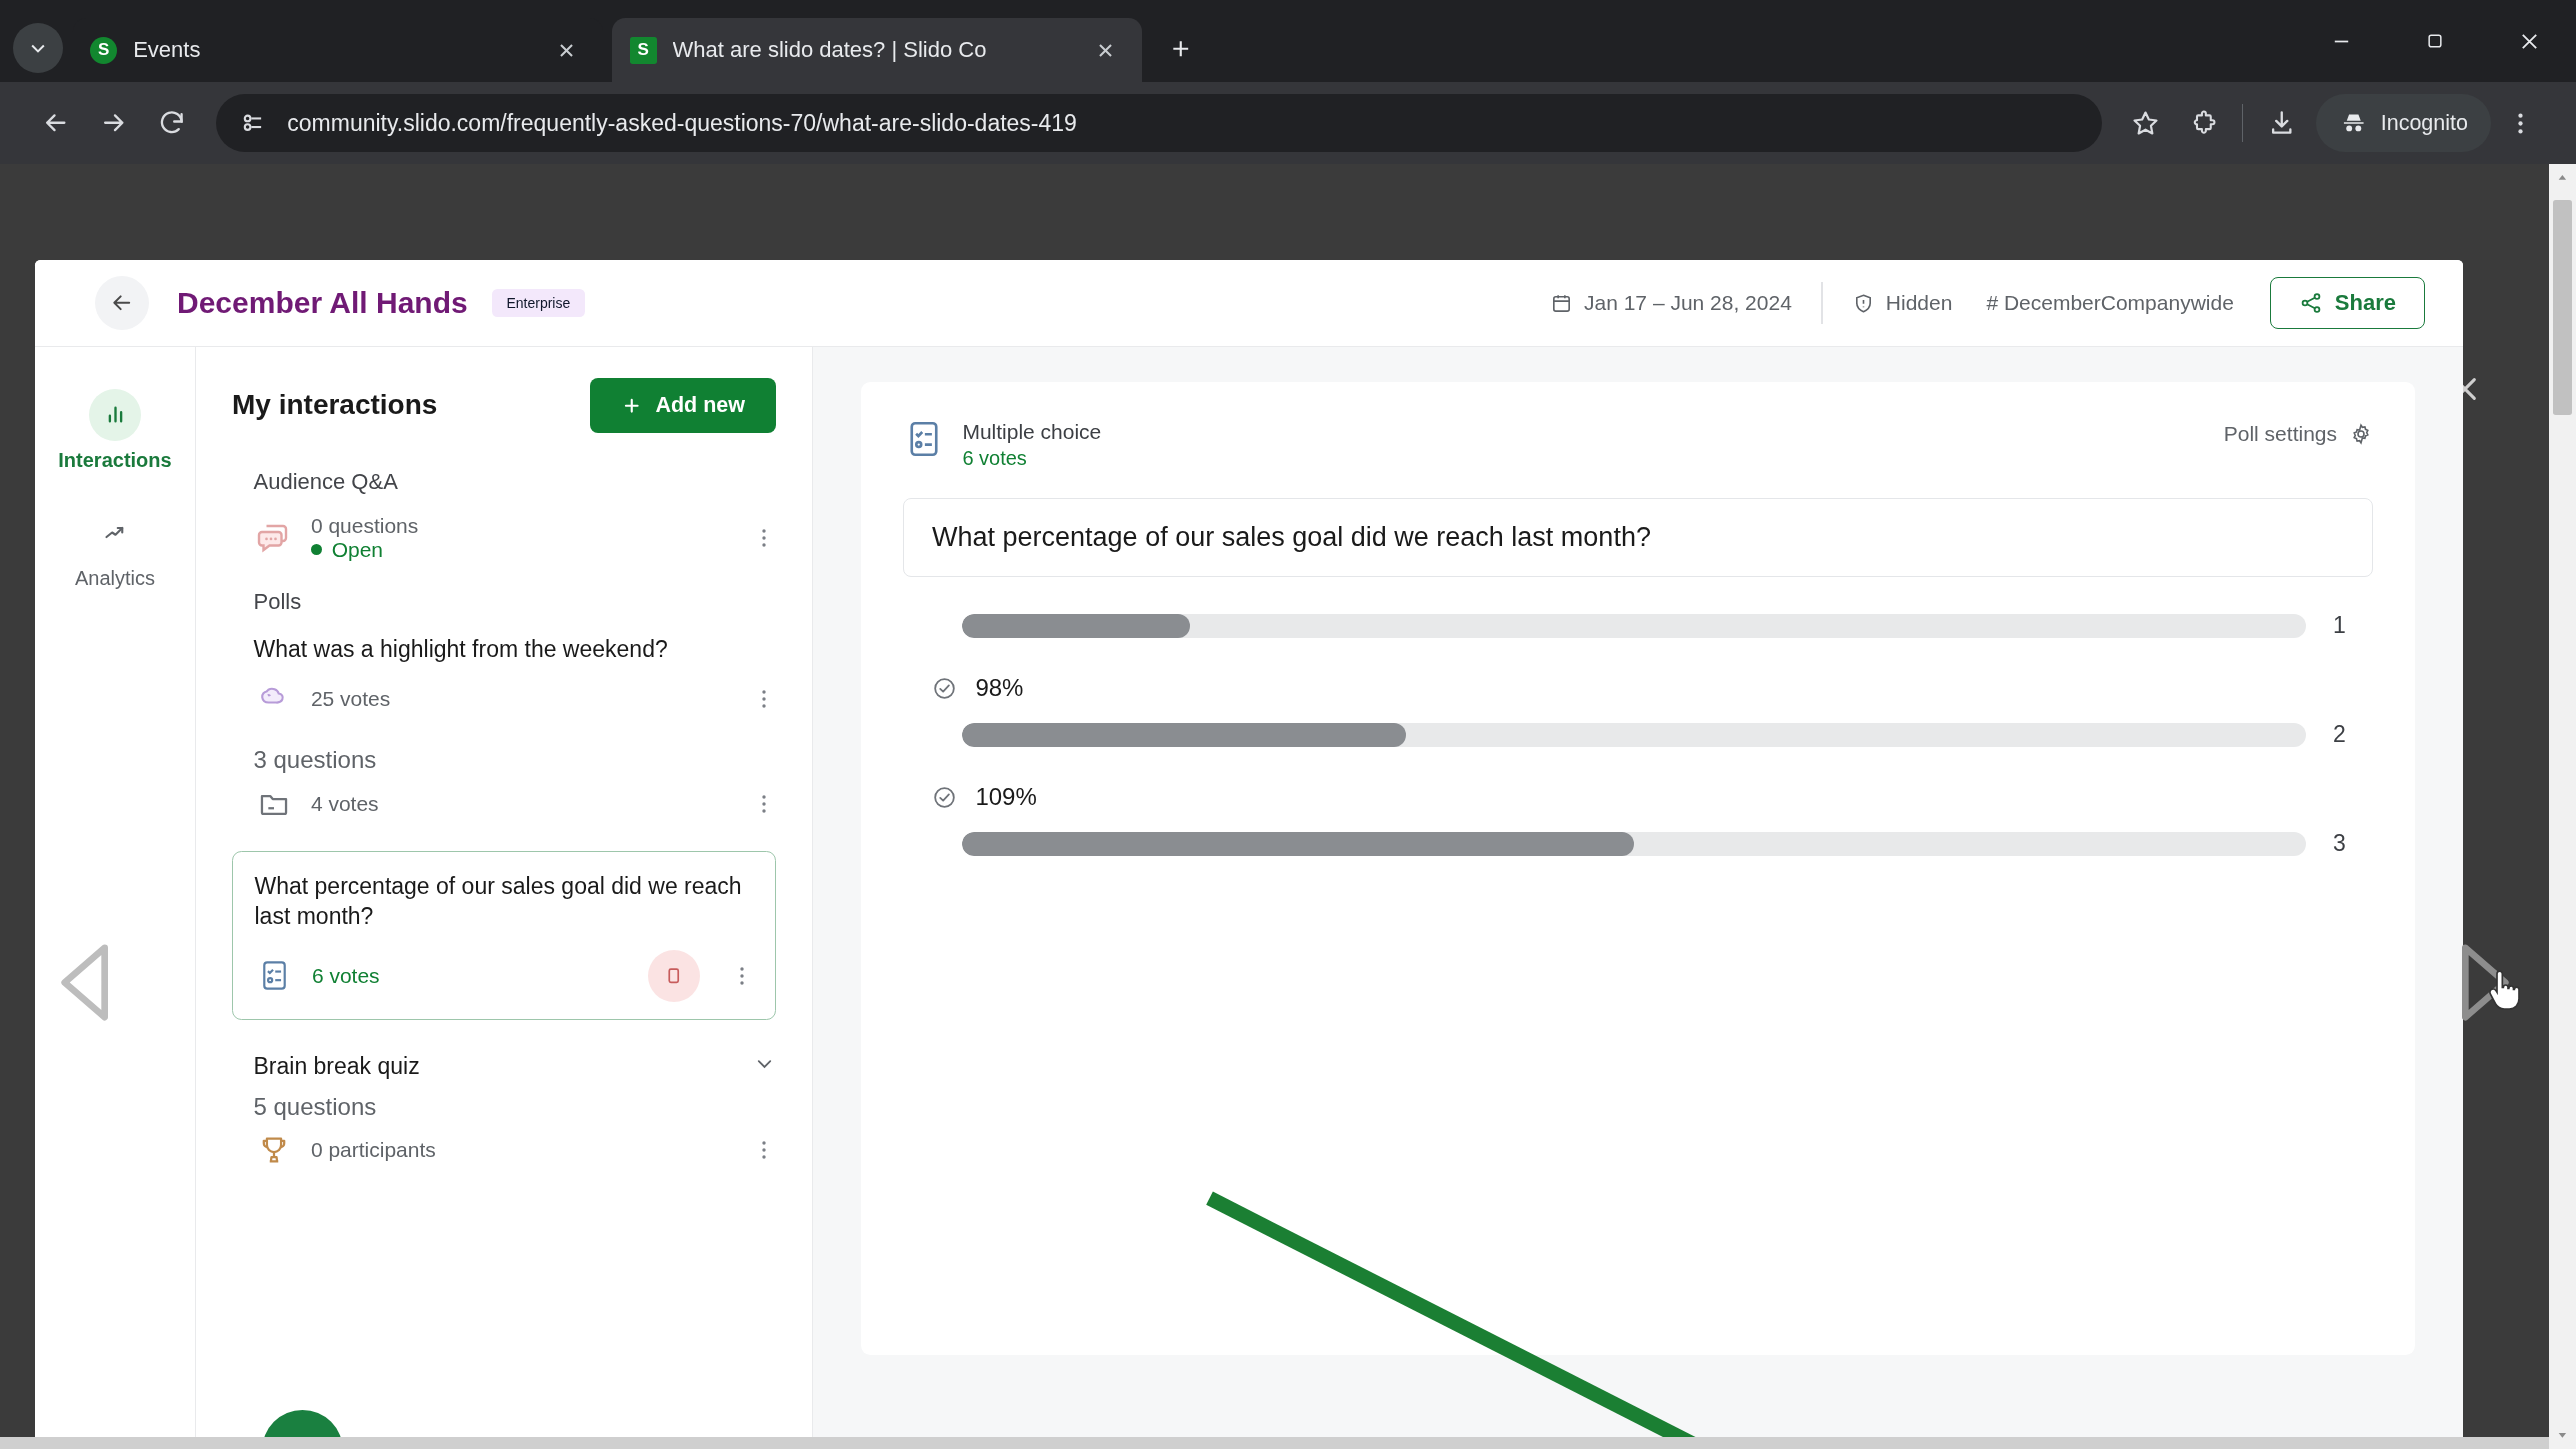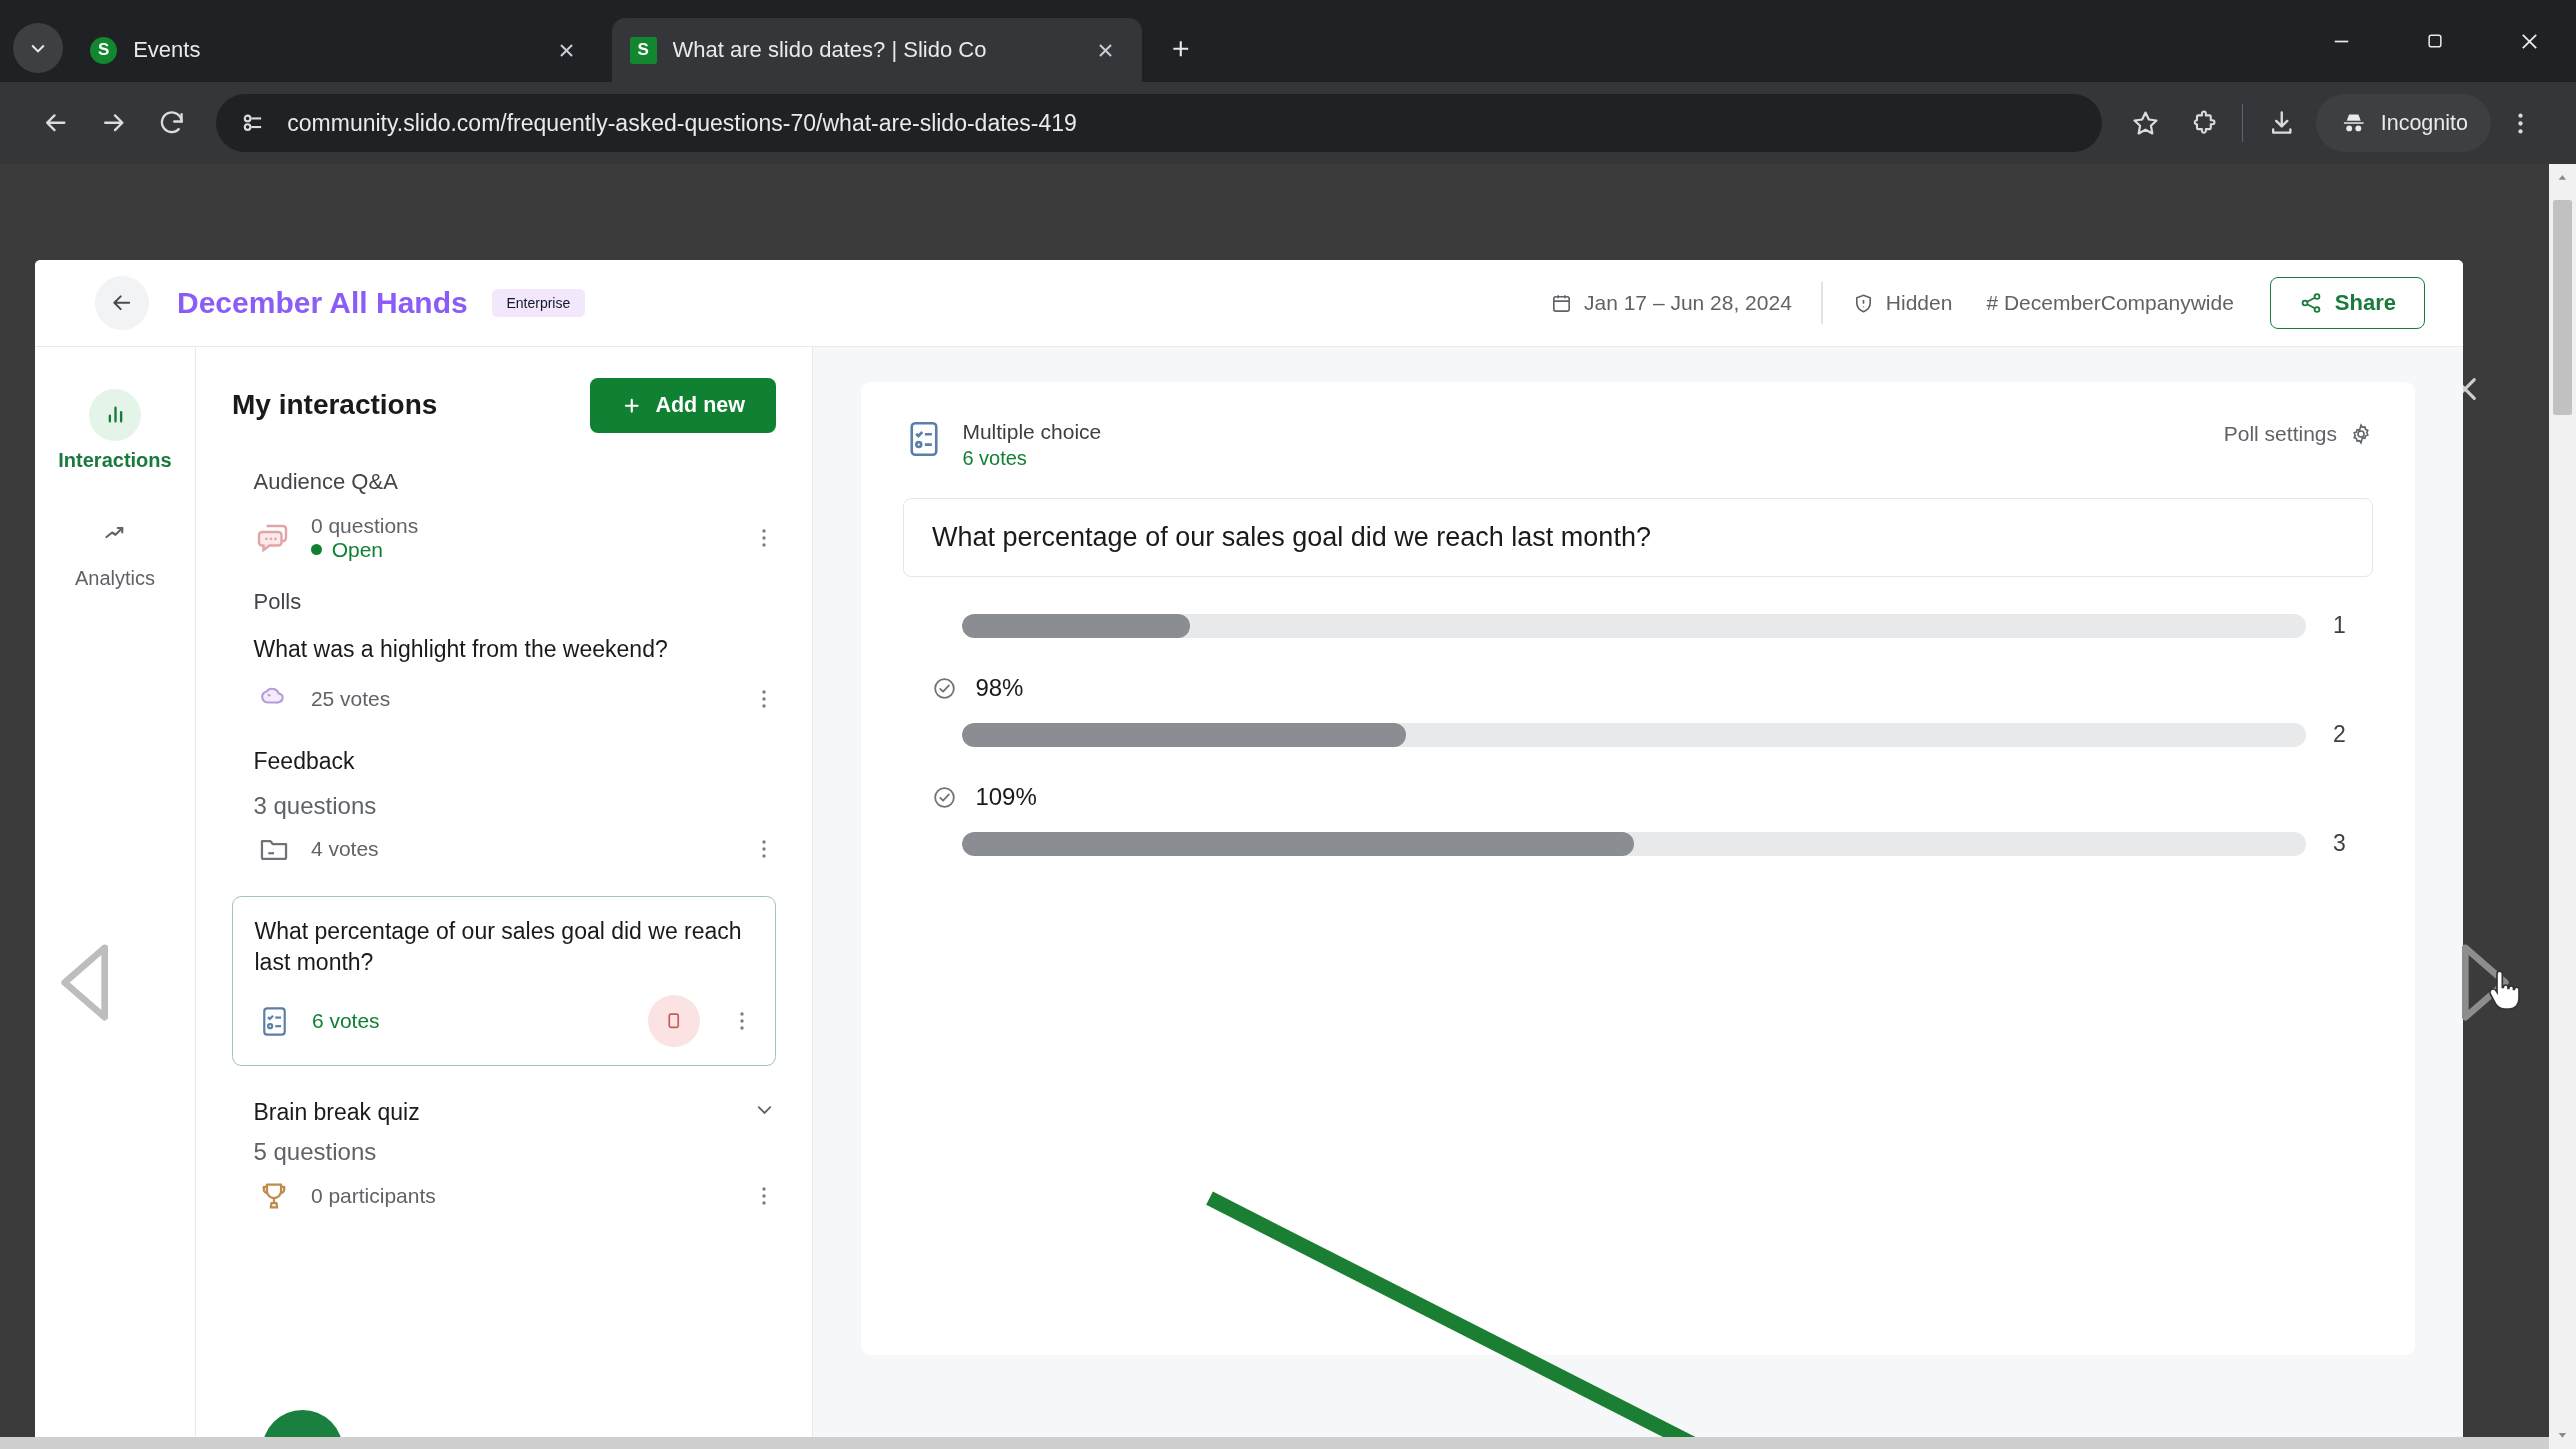--- a/index.html
+++ b/index.html
@@ -138,21 +138,21 @@
   .slido-header {
     height: 87px; display: flex; align-items: center;
     padding: 0 38px 0 60px; border-bottom: 1.3px solid #e9eaec;
     background: #fff;
   }
   .back-btn {
     width: 54px; height: 54px; border-radius: 50%; background: #f2f3f5;
     display: flex; align-items: center; justify-content: center;
     color: #4a4a4a; font-size: 24px; flex: none; margin-right: 28px;
   }
-  .event-title { font-size: 30px; font-weight: 700; color: #8b5cf6; white-space: nowrap; }
+  .event-title { font-size: 30px; font-weight: 700; color: #701a75; white-space: nowrap; }
   .plan-badge {
     margin-left: 24px; background: #f3e8fb; color: #0f172a;
     font-size: 14px; padding: 6px 14.8px; border-radius: 5.4px; white-space: nowrap;
   }
   .hdr-right { margin-left: auto; display: flex; align-items: center; gap: 0; }
   .hdr-meta {
     display: flex; align-items: center; gap: 10.7px;
     color: #5f6368; font-size: 21px; white-space: nowrap;
   }
   .hdr-divider { width: 1.3px; height: 42px; background: #e2e3e6; margin: 0 29.5px; }
@@ -515,21 +515,20 @@
                 <svg width="24" height="24" viewBox="0 0 24 24" fill="#7b7f86">
                   <circle cx="12" cy="5" r="1.7"></circle>
                     <circle cx="12" cy="12" r="1.7"></circle>
                     <circle cx="12" cy="19" r="1.7"></circle>
                 </svg>
               </div>
             </div>
           </div>
 
           <div class="ix-item">
-            <div class="ix-q">Feedback</div>
             <div class="ix-sub">3 questions</div>
             <div class="ix-row">
               <div class="ix-ico">
                 <svg width="34" height="34" viewBox="0 0 24 24" fill="none" stroke="#6f7379" stroke-width="1.6" stroke-linejoin="round">
                   <path d="M3.5 6.5h6l1.6 2h9.4v9.5a1 1 0 01-1 1H4.5a1 1 0 01-1-1z"></path>
                   <path d="M8 15h4"></path>
                 </svg>
               </div>
               <div class="ix-meta">4 votes</div>
               <div class="kebab">

